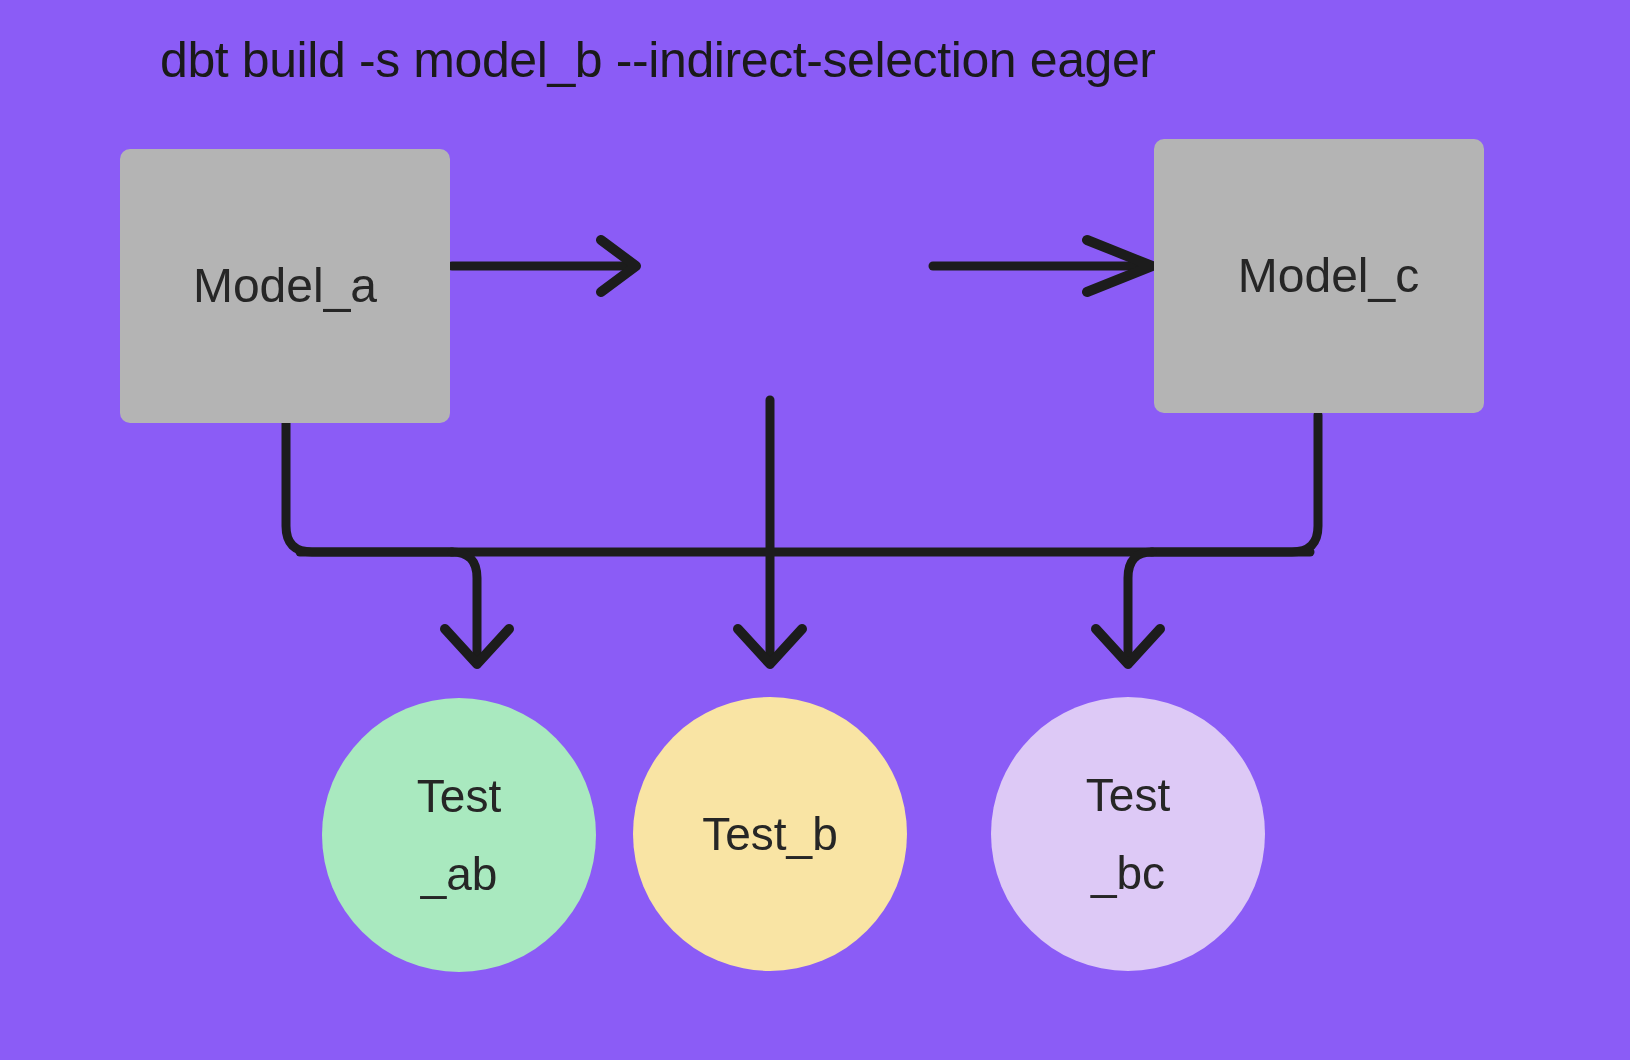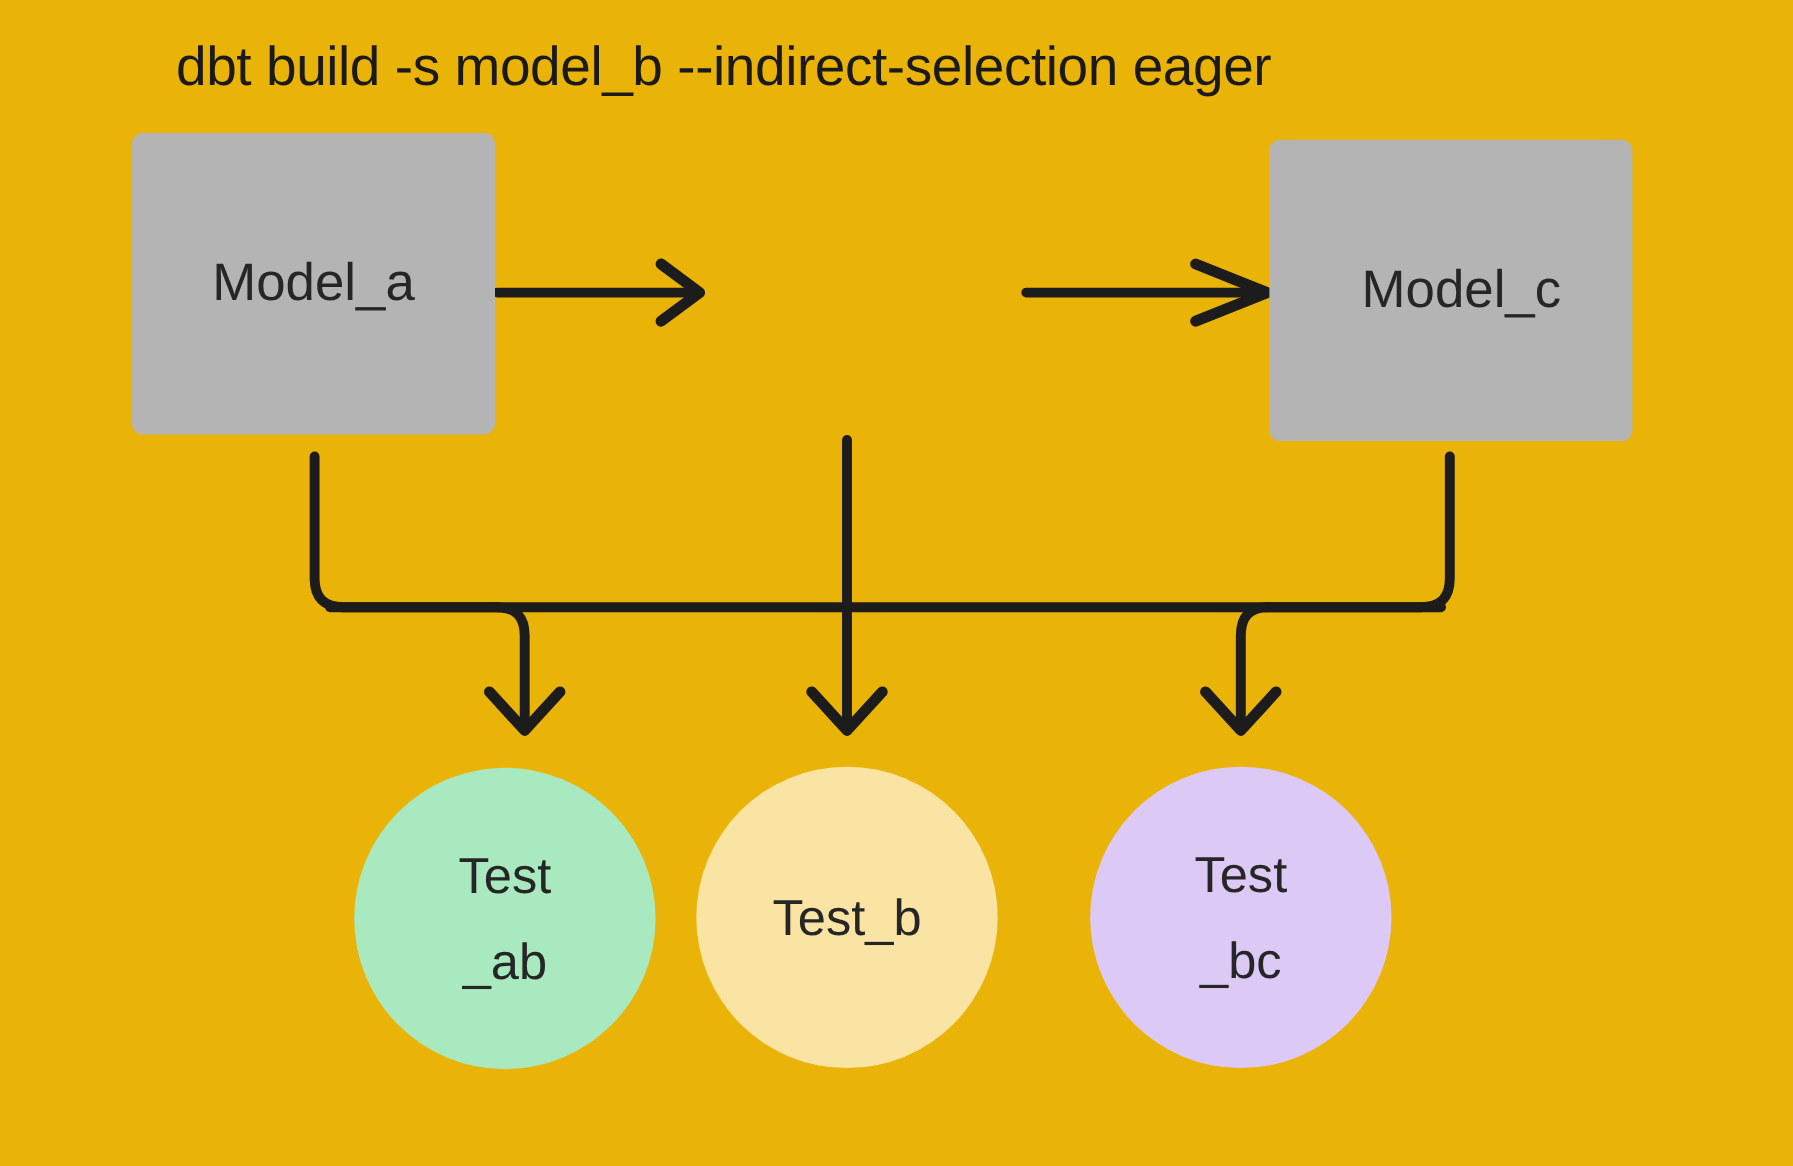--- a/index.html
+++ b/index.html
@@ -11,21 +11,21 @@
   body {
     width: 1630px;
     height: 1060px;
     font-family: "Liberation Sans", sans-serif;
     overflow: hidden;
   }
   #canvas {
     position: relative;
     width: 1630px;
     height: 1060px;
-    background: #eab308;
+    background: #8b5cf6;
   }
 
   
   .diagram-title {
     position: absolute;
     left: 160px;
     top: 30px;
     font-size: 50px;
     line-height: 60px;
     color: #1a1a1a;
@@ -55,23 +55,23 @@
   .model-gray .node-label {
     color: #262626;
   }
   .model-blue {
     background: #4a9bf0;
   }
   .model-blue .node-label {
     color: #ffffff;
   }
 
-  #node-model-a { left: 120px;  top: 121px; width: 330px; height: 274px; }
+  #node-model-a { left: 120px;  top: 149px; width: 330px; height: 274px; }
   #node-model-b { left: 638px;  top: 139px; width: 293px; height: 255px; }
-  #node-model-c { left: 1154px; top: 127px; width: 330px; height: 274px; padding-left: 19px; }
+  #node-model-c { left: 1154px; top: 139px; width: 330px; height: 274px; padding-left: 19px; }
 
   
   .test-node {
     position: absolute;
     border-radius: 50%;
     display: flex;
     align-items: center;
     justify-content: center;
     box-sizing: border-box;
   }

